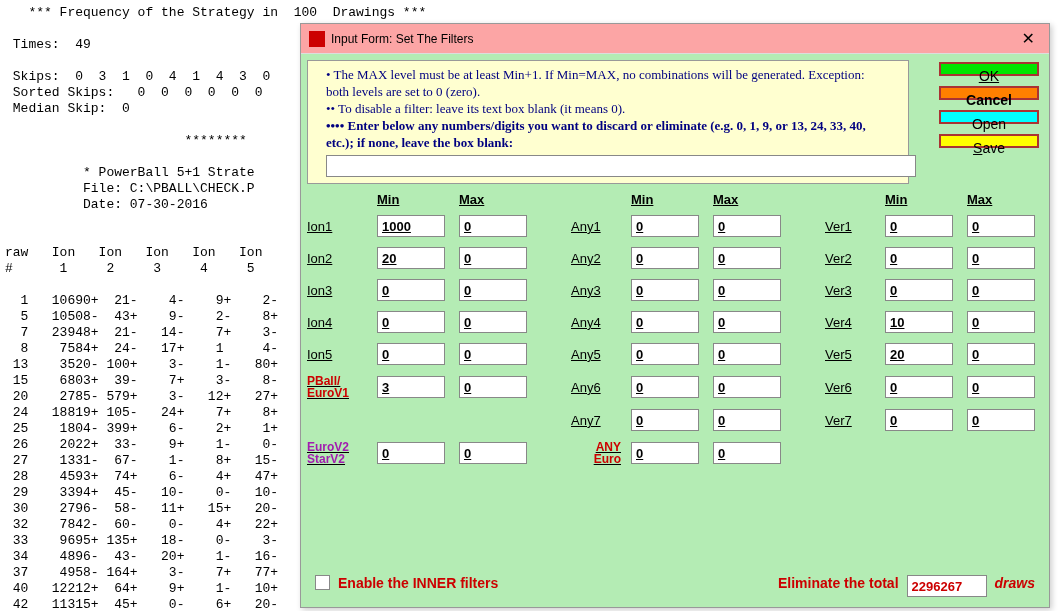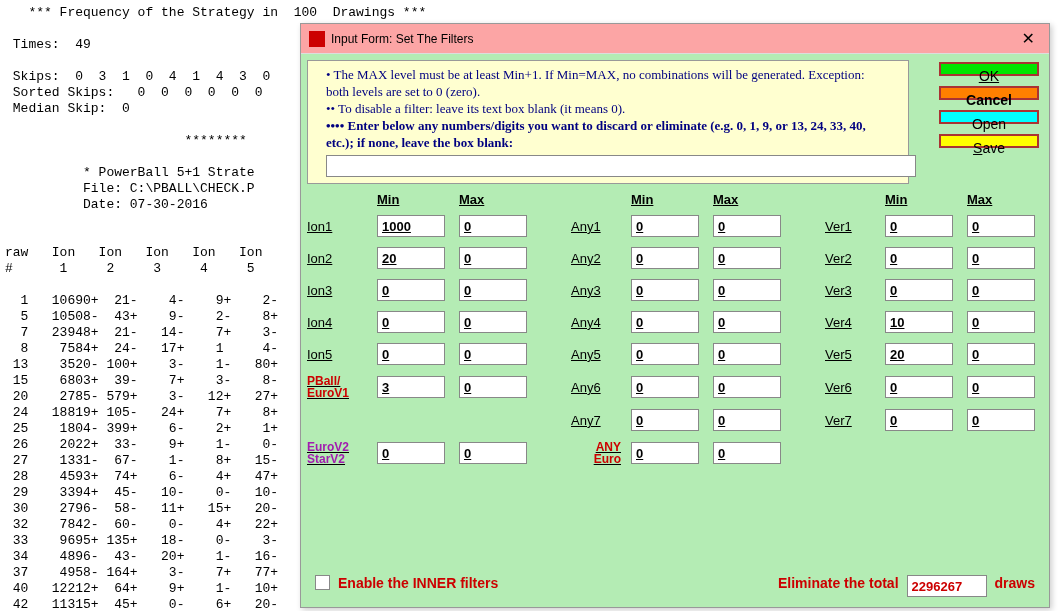--- a/index.html
+++ b/index.html
@@ -136,21 +136,21 @@
   }
   .bottom-row .chk {
     width: 15px; height: 15px; border: 1px solid #888; background: #fff; display:inline-block;
   }
   .bottom-row .enable-lbl { color: #c00; font-weight: bold; }
   .bottom-row .elim-lbl { color: #c00; font-weight: bold; margin-left: auto; }
   .bottom-row input {
     height: 22px; width: 80px; border: 1px solid #888; background: #fff;
     font-family: Arial, sans-serif; font-size: 13px; font-weight: bold; color: #c00; padding:0 4px;
   }
-  .bottom-row .draws { color: #c00; font-weight: bold; }
+  .bottom-row .draws { color: #c00; font-weight: bold; font-style: italic; }
 </style>
 </head>
 <body>
 
 <div class="bg-text" id="bg-text">   *** Frequency of the Strategy in  100  Drawings ***
 
  Times:  49
 
  Skips:  0  3  1  0  4  1  4  3  0
  Sorted Skips:   0  0  0  0  0  0  

